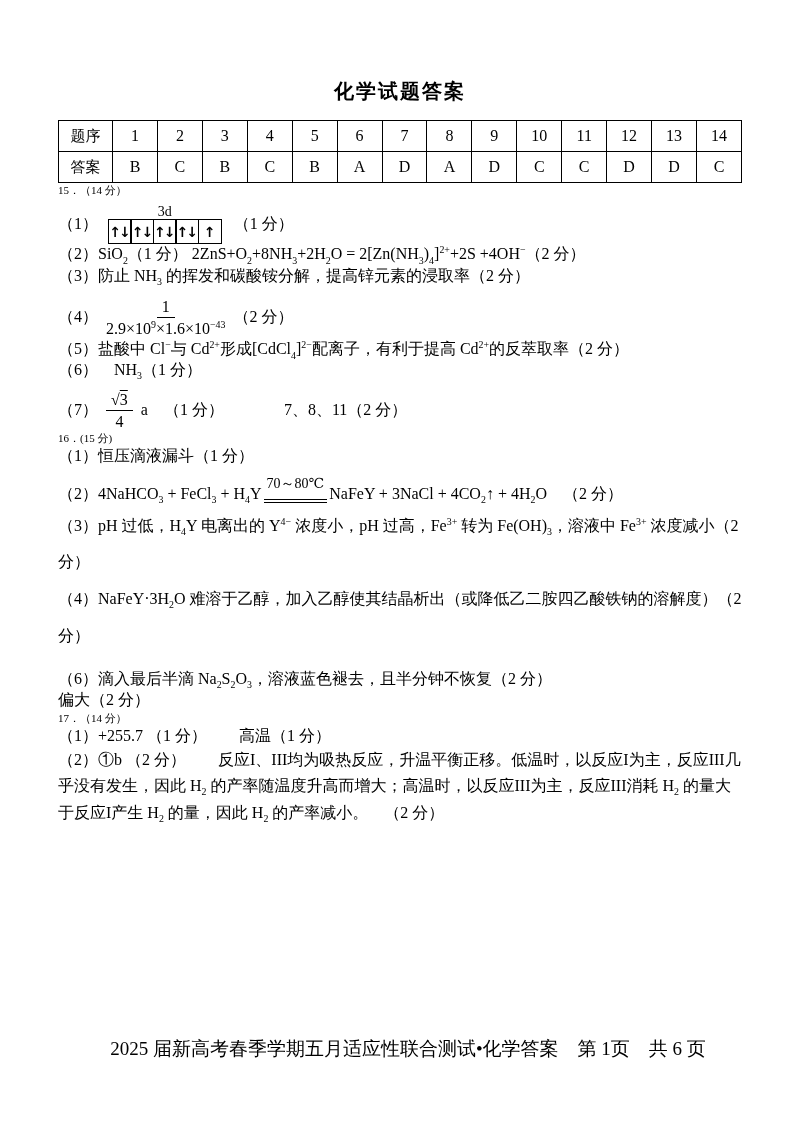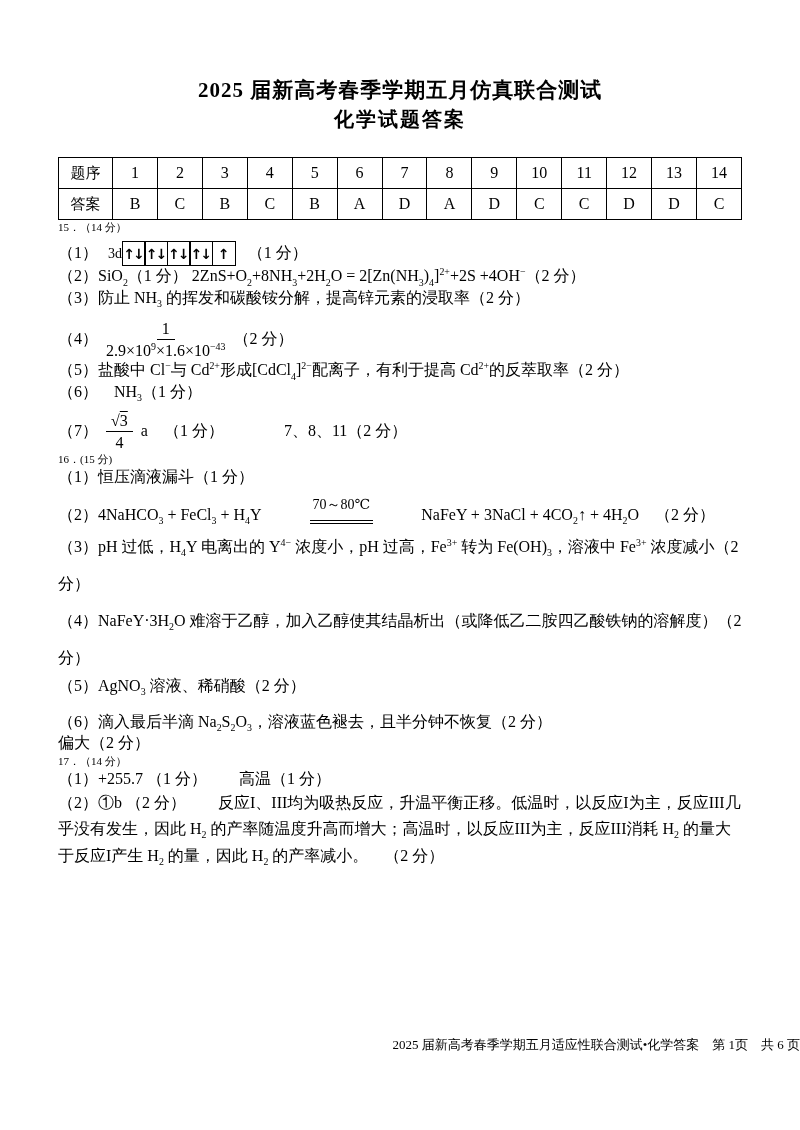--- a/index.html
+++ b/index.html
@@ -7,36 +7,36 @@
   body {
     width:800px; height:1130px; background:#ffffff; color:#000000;
     font-family:"Liberation Serif","DejaVu Serif",serif;
     overflow:hidden;
   }
   .page { position:relative; width:800px; height:1130px; padding:76px 58px 0 58px; }
 
   .title { text-align:center; font-size:21px; font-weight:bold; margin:0; letter-spacing:1px; }
   .subtitle { text-align:center; font-size:20px; font-weight:bold; margin:2px 0 0 0; letter-spacing:2px; }
 
-  table.ans { border-collapse:collapse; width:100%; margin-top:24px; table-layout:fixed; }
+  table.ans { border-collapse:collapse; width:100%; margin-top:15px; table-layout:fixed; }
   table.ans td {
     border:1.6px solid #000; text-align:center; height:31px;
     font-size:16px; padding:0;
   }
   table.ans td.lbl { font-size:15px; width:54px; }
 
   .body-text { font-size:16px; }
   p.line { margin:0; padding:0; }
 
   .q-heading { font-size:11px; margin:9px 0 4px 0; }
 
   .row { display:flex; align-items:center; }
 
   
-  .orbital { display:inline-flex; align-items:center; margin:0 12px 0 10px; }
+  .orbital { display:inline-flex; flex-direction:column; align-items:center; margin:0 12px 0 10px; }
   .orb-label { font-size:14px; line-height:1.1; }
   .orb-boxes { display:flex; }
   .orb-box {
     width:24px; height:25px; border:1.6px solid #000; margin-left:-1.6px;
     display:flex; align-items:center; justify-content:center;
     font-family:"DejaVu Sans",sans-serif; font-weight:bold; font-size:14px; letter-spacing:-2px;
     padding-right:2px;
   }
   .orb-box:first-child { margin-left:0; }
 
@@ -46,37 +46,36 @@
   .frac .den { padding-top:1px; text-align:center; line-height:1.2; }
   .ol { text-decoration:overline; }
 
   
   .rxn { display:inline-flex; flex-direction:column; align-items:center; margin:0 2px; transform:translateY(-5px); }
   .rxn-cond { font-size:14px; padding:0 3px 6px 3px; border-bottom:4px double #000; line-height:1.2; }
 
   sub { font-size:0.62em; } sup { font-size:0.62em; }
 
   .mt6 { margin-top:6px; } .mt8 { margin-top:8px; } .mt10 { margin-top:10px; }
-  .mt12 { margin-top:12px; } .mt14 { margin-top:14px;gap:46px; }
+  .mt12 { margin-top:12px; } .mt14 { margin-top:14px; }
   .lh-wide { line-height:2.3; }
   .lh-med { line-height:1.62; }
 
   .gap60 { display:inline-block; width:60px; }
 
   .footer {
     position:absolute; left:16px; right:0; top:1036px;
-    text-align:right; font-size:13px;
+    text-align:center; font-size:19px;
   }
 </style>
 </head>
 <body>
 
 <div class="page">
 
-  <h1 class="title">2025 届新高考春季学期五月仿真联合测试</h1>
   <h2 class="subtitle">化学试题答案</h2>
 
   <table class="ans">
     <tbody>
         <tr>
       <td class="lbl">题序</td>
       <td>1</td>
       <td>2</td>
       <td>3</td>
       <td>4</td>
@@ -163,21 +162,20 @@
     <div class="row mt14">
       <span>（2）4NaHCO<sub>3</sub> + FeCl<sub>3</sub> + H<sub>4</sub>Y</span>
       <span class="rxn">
         <span class="rxn-cond">70～80℃</span>
       </span>
       <span>NaFeY + 3NaCl + 4CO<sub>2</sub>↑ + 4H<sub>2</sub>O　（2 分）</span>
     </div>
 
     <p class="line mt12 lh-wide">（3）pH 过低，H<sub>4</sub>Y 电离出的 Y<sup>4−</sup> 浓度小，pH 过高，Fe<sup>3+</sup> 转为 Fe(OH)<sub>3</sub>，溶液中 Fe<sup>3+</sup> 浓度减小（2 分）</p>
     <p class="line lh-wide">（4）NaFeY·3H<sub>2</sub>O 难溶于乙醇，加入乙醇使其结晶析出（或降低乙二胺四乙酸铁钠的溶解度）（2 分）</p>
-    <p class="line mt6">（5）AgNO<sub>3</sub> 溶液、稀硝酸（2 分）</p>
 
     <div class="row mt14">
       <span>（6）滴入最后半滴 Na<sub>2</sub>S<sub>2</sub>O<sub>3</sub>，溶液蓝色褪去，且半分钟不恢复（2 分）</span>
     </div>
     <p class="line mt8">偏大（2 分）</p>
   </div>
 
   <div class="body-text">
     <p class="line q-heading mt6">17．（14 分）</p>
     <p class="line mt6">（1）+255.7 （1 分）　　高温（1 分）</p>

